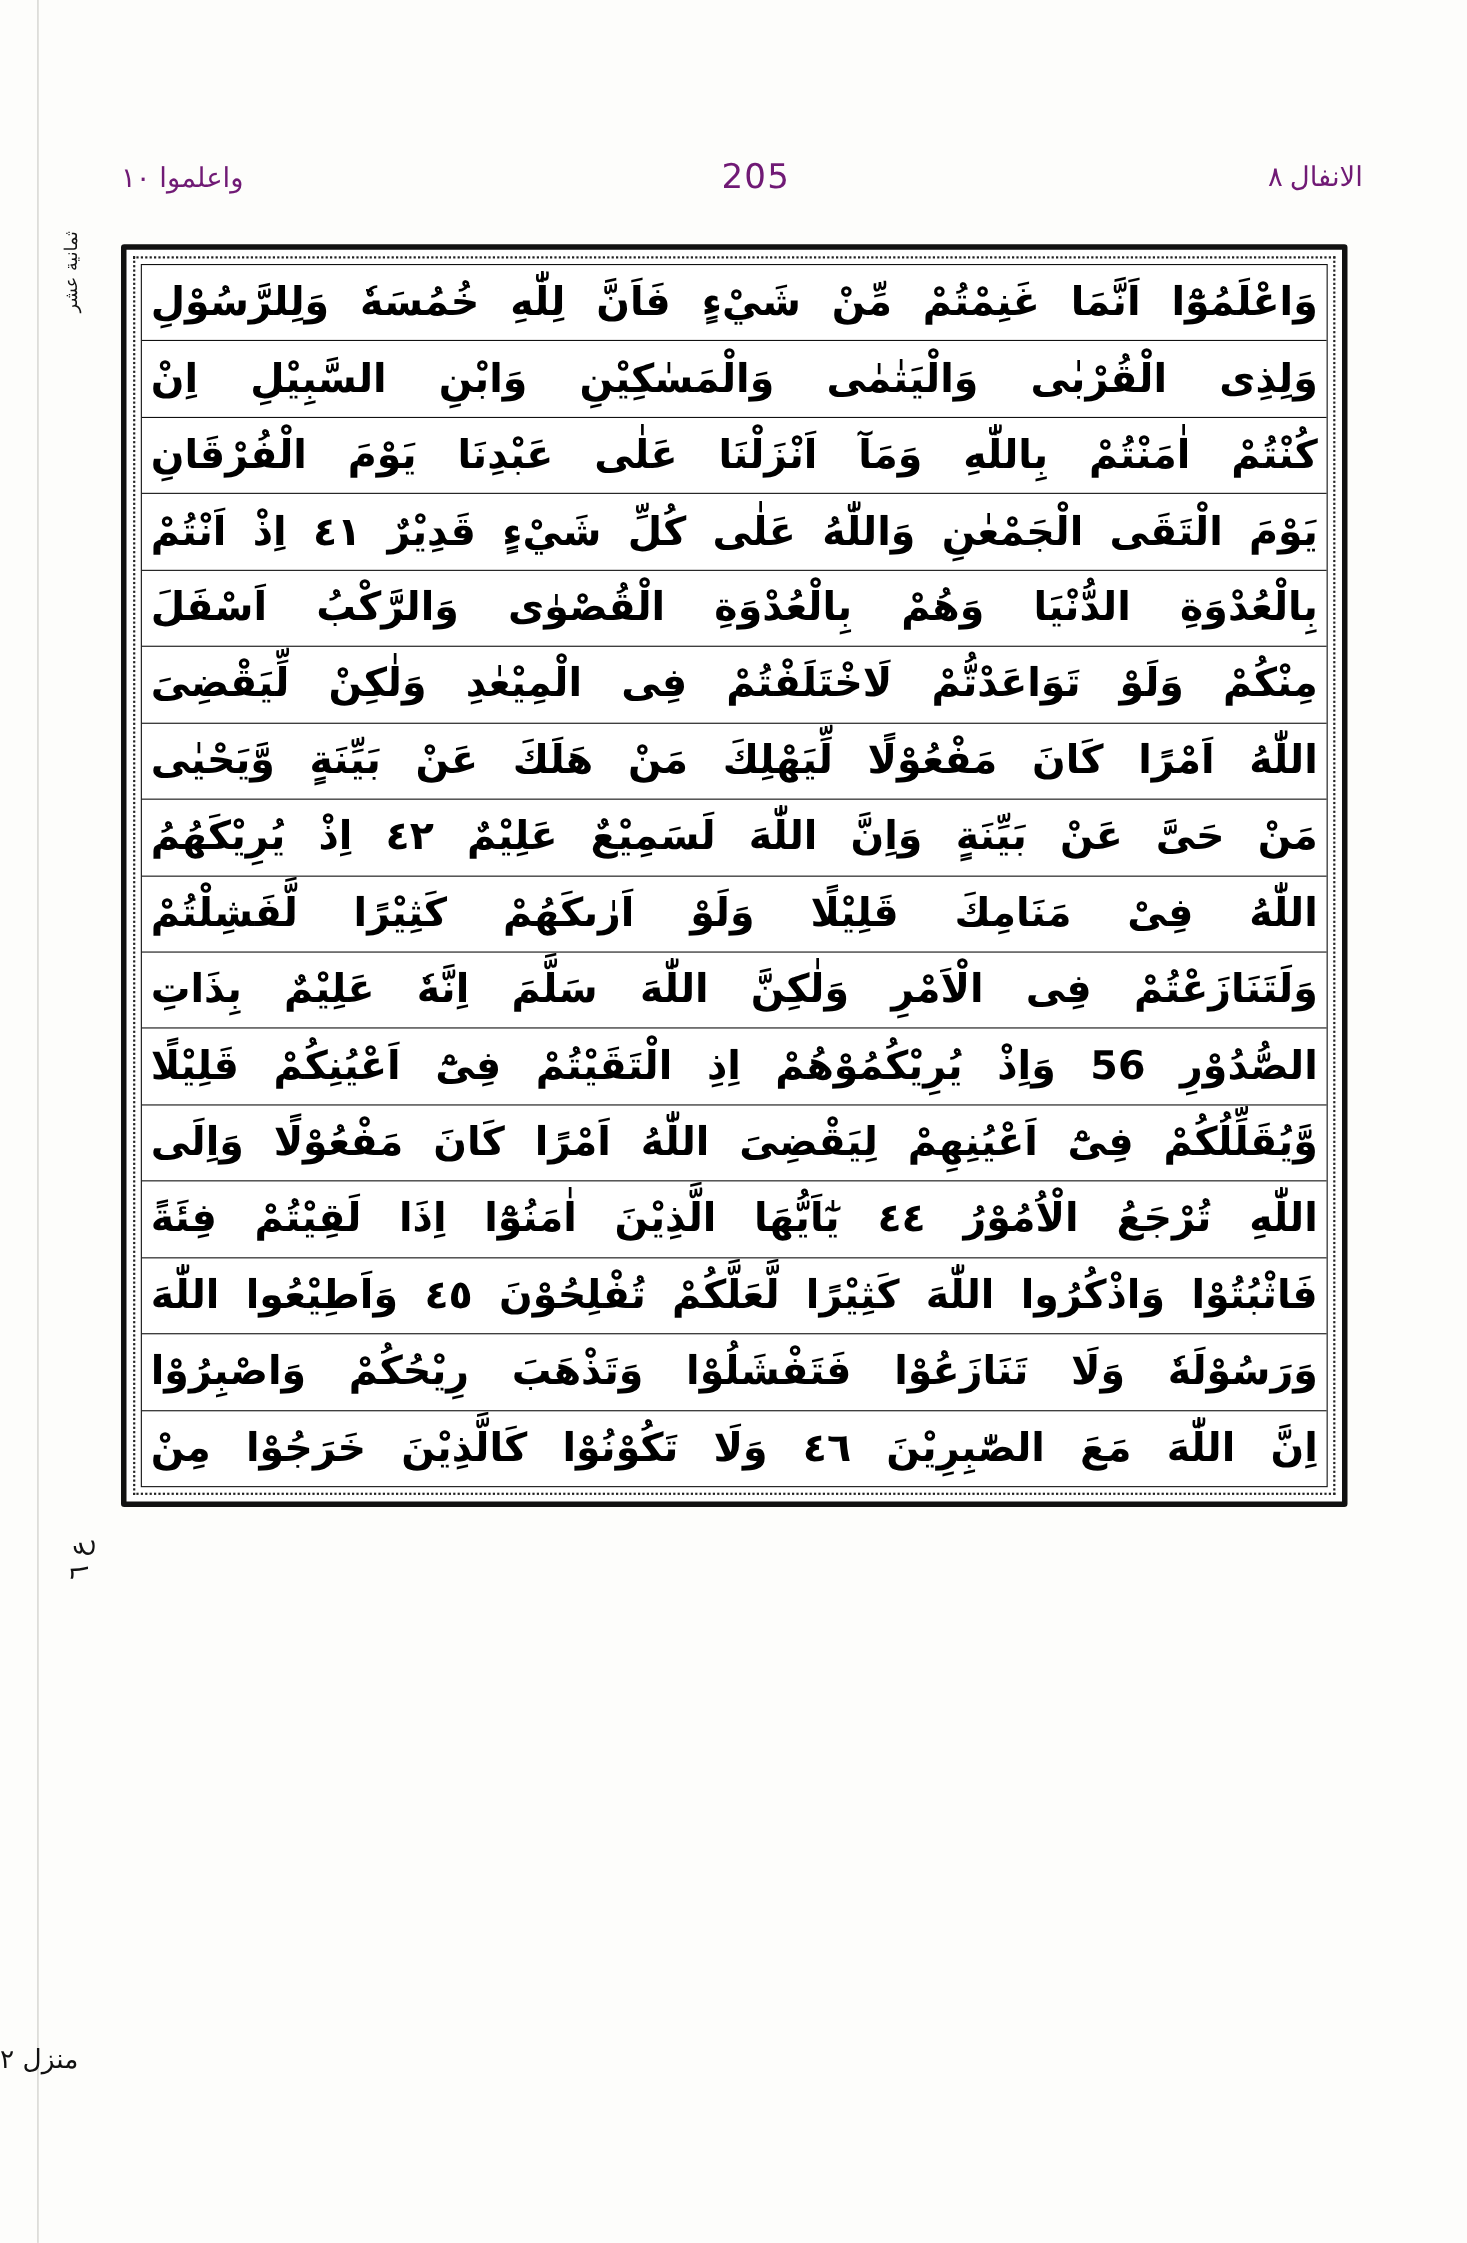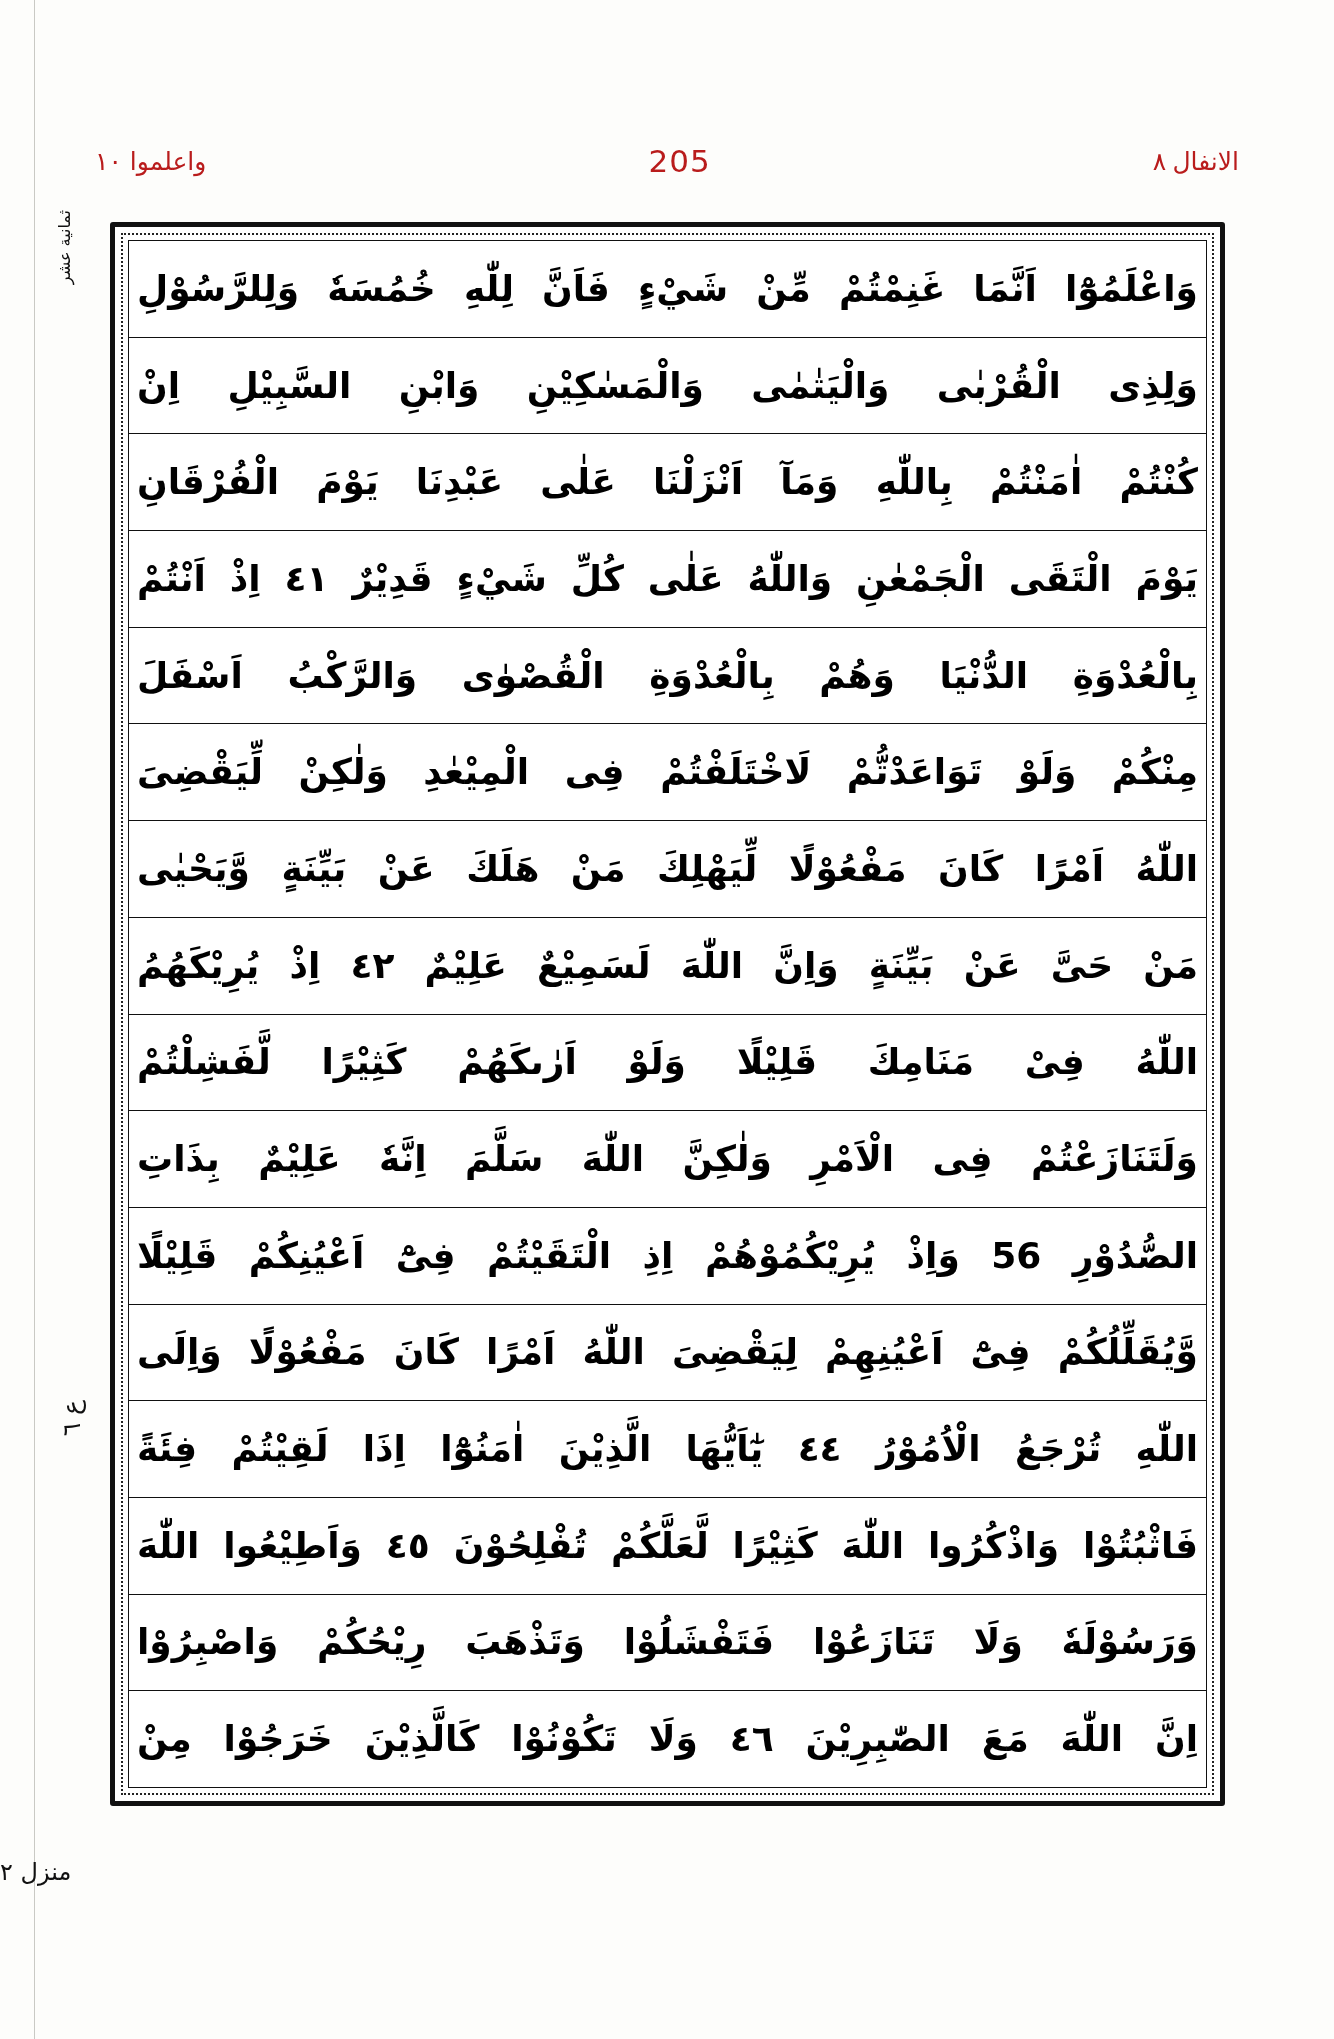--- a/index.html
+++ b/index.html
@@ -37,22 +37,23 @@
     right: 95px;
     top: 138px;
     height: 46px;
     display: flex;
     align-items: center;
     justify-content: space-between;
     direction: rtl;
   }
   .header-right, .header-left, .header-center {
     font-family: "DejaVu Sans", sans-serif;
-    color: #b91c1c;
+    color: #701a75;
     white-space: nowrap;
+    margin-left: 15px;
   }
   .header-right { font-size: 25px; letter-spacing: 0; font-family: Liberation Serif, serif; }
   .header-left  { font-size: 25px; }
   .header-center { font-size: 31px; letter-spacing: 1px; }
 
   
   .side-note {
     position: absolute;
     writing-mode: vertical-rl;
     text-orientation: mixed;
@@ -72,21 +73,21 @@
     top: 1400px;
     font-size: 25px;
   }
 
   
   .frame-outer {
     position: absolute;
     left: 110px;
     top: 222px;
     width: 1115px;
-    height: 1584px;
+    height: 1148px;
     border: 5px solid #111;
     border-radius: 3px;
     box-sizing: border-box;
     background: #fff;
   }
   .frame-inner {
     position: absolute;
     inset: 6px;
     border: 2px dotted #222;
     box-sizing: border-box;

